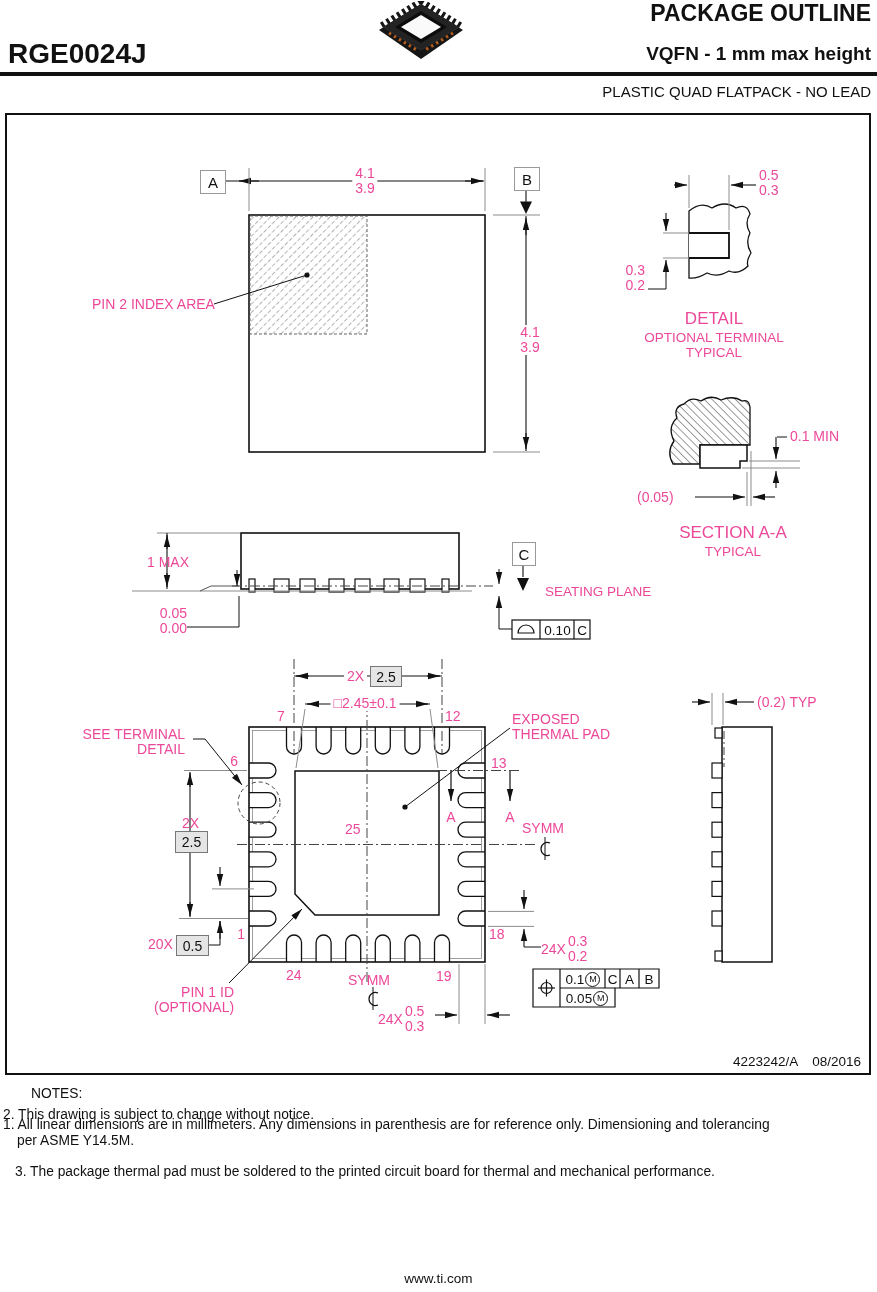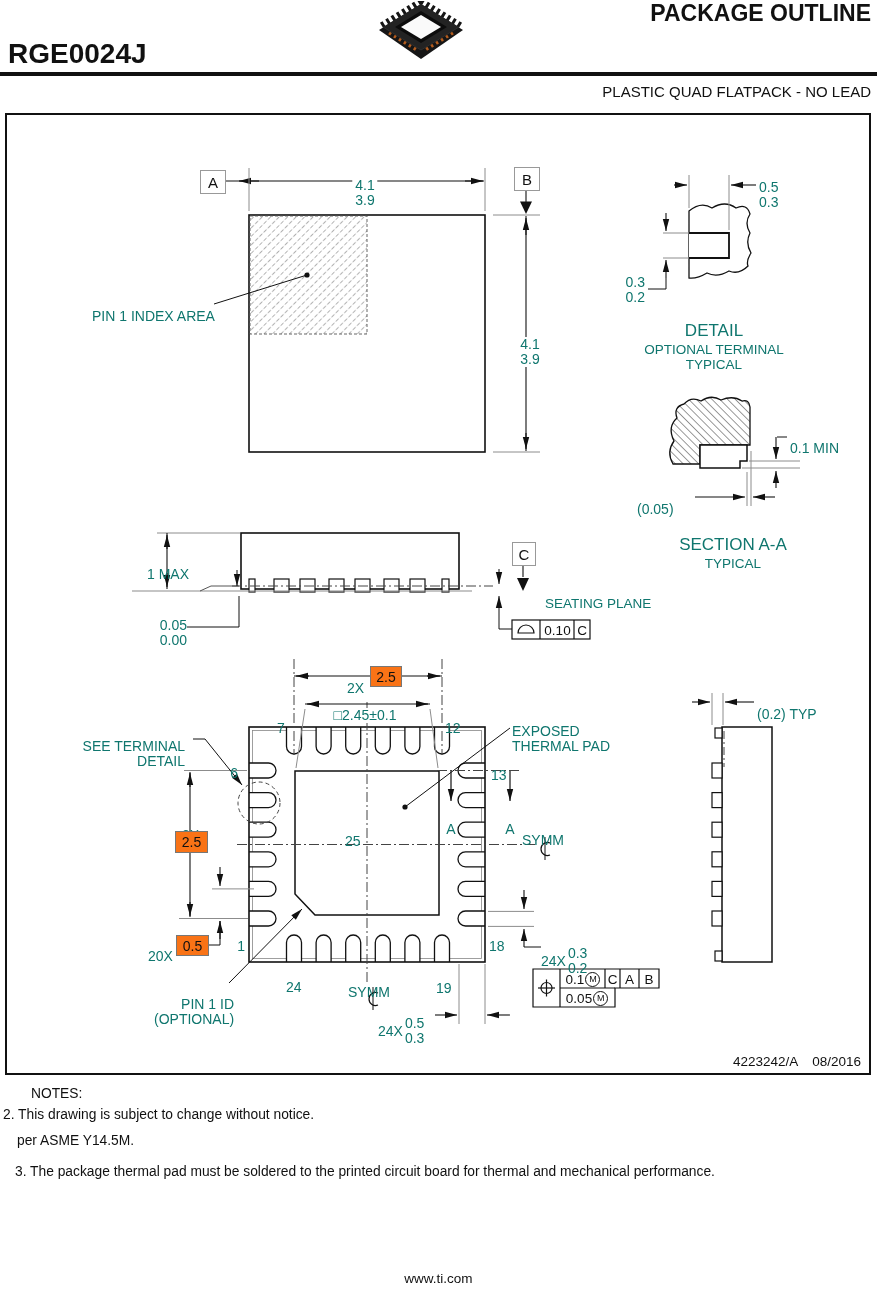--- a/index.html
+++ b/index.html
@@ -1,26 +1,26 @@
 <!DOCTYPE html>
 <html><head>
 <meta charset="utf-8">
 <style>
   html,body{margin:0;padding:0;background:#fff;}
   #page{position:relative;width:877px;height:1292px;background:#fff;overflow:hidden;
         font-family:"Liberation Sans","DejaVu Sans",sans-serif;color:#111;}
-  .lbl{position:absolute;font-size:14px;line-height:15px;white-space:nowrap;z-index:3;color:#0f766e;margin-top:12px;}
+  .lbl{position:absolute;font-size:14px;line-height:15px;white-space:nowrap;z-index:3;color:#ec4899;}
   .bg{background:#fff;padding:0 3px;}
   .ctr{transform:translate(-50%,-50%);text-align:center;}
   .ctrx{transform:translateX(-50%);text-align:center;}
   .rt{text-align:right;}
   .vstack div{line-height:15px;}
   .datum{position:absolute;z-index:3;border:1.5px solid #999;background:#fff;display:flex;
          align-items:center;justify-content:center;font-size:15px;font-weight:400;}
-  .boxdim{position:absolute;z-index:3;border:1.3px solid #777;background:#f97316;display:flex;
+  .boxdim{position:absolute;z-index:3;border:1.3px solid #777;background:#e5e5e5;display:flex;
           align-items:center;justify-content:center;font-size:14px;}
   .flexdim{display:flex;align-items:center;gap:2px;}
   .circM{display:inline-flex;align-items:center;justify-content:center;width:13px;height:13px;
          border:1px solid #111;border-radius:50%;font-size:9px;line-height:9px;margin-left:1px;}
   .fcfcell{position:absolute;z-index:3;display:flex;align-items:center;justify-content:center;
            font-size:13.5px;height:18px;}
   #hdr-part{position:absolute;left:8px;top:38px;font-size:28px;font-weight:bold;}
   #hdr-title{position:absolute;right:6px;top:0px;font-size:23px;font-weight:bold;}
   #hdr-sub{position:absolute;right:6px;top:43px;font-size:19px;font-weight:bold;}
   #hdr-rule{position:absolute;left:0;top:72px;width:877px;height:4px;background:#111;}
@@ -45,20 +45,21 @@
     <path d="M46,3 L88,29 L46,58 L4,29 Z" fill="#161616"></path>
     <path d="M46,3 L84,26 L46,49 L8,26 Z" fill="#232323"></path>
     <path d="M46,10 L72,26 L46,42 L20,26 Z" fill="#0c0c0c"></path>
     <path d="M46,14 L66,26 L46,38 L26,26 Z" fill="#fafafa"></path>
     <path d="M14,32 L42,49" stroke="#b35c1e" stroke-width="3.2" stroke-dasharray="2.4,3.4" fill="none"></path>
     <path d="M78,32 L50,49" stroke="#b35c1e" stroke-width="3.2" stroke-dasharray="2.4,3.4" fill="none"></path>
     <path d="M46,49 L84,26 M46,49 L8,26" stroke="#2e2e2e" stroke-width="1" fill="none"></path>
   </svg>
 
   <div id="hdr-title">PACKAGE OUTLINE</div>
+  <div id="hdr-sub">VQFN - 1 mm max height</div>
   <div id="hdr-rule"></div>
   <div id="hdr-type">PLASTIC QUAD FLATPACK - NO LEAD</div>
 
   <div id="frame">
 
     <svg id="art" width="862" height="958" viewBox="0 0 862 958">
       <defs>
         <marker id="arr" markerUnits="userSpaceOnUse" markerWidth="13" markerHeight="8" viewBox="0 0 13 8" refX="12.5" refY="4" orient="auto">
           <path d="M0.5,0.8 L12.5,4 L0.5,7.2 Z" fill="#111"></path>
         </marker>
@@ -277,21 +278,21 @@
     <div class="datum" style="left:507px;top:52px;width:24px;height:22px;">B</div>
 
     <div class="lbl ctr vstack bg" style="left:358px;top:66px;">
       <div>4.1</div>
       <div>3.9</div>
     </div>
     <div class="lbl ctr vstack bg" style="left:523px;top:225px;">
       <div>4.1</div>
       <div>3.9</div>
     </div>
-    <div class="lbl rt" style="left:85px;top:182px;width:120px;">PIN 1 INDEX AREA</div>
+    <div class="lbl rt" style="left:85px;top:182px;width:120px;">PIN 2 INDEX AREA</div>
 
     <div class="lbl vstack" style="left:752px;top:53px;">
       <div>0.5</div>
       <div>0.3</div>
     </div>
     <div class="lbl vstack rt" style="left:610px;top:148px;width:28px;">
       <div>0.3</div>
       <div>0.2</div>
     </div>
     <div class="lbl ctrx" style="left:707px;top:196px;font-size:17px;">DETAIL</div>
@@ -376,18 +377,19 @@
     <div class="fcfcell" style="left:632px;top:855px;width:20px;">B</div>
     <div class="fcfcell" style="left:555px;top:874px;width:50px;">
       <span>0.05</span>
         <span class="circM">M</span>
     </div>
 
     <div id="titleblock"><span>4223242/A</span><span>08/2016</span></div>
   </div>
 
   <div class="note" style="top:1086px;margin-left:28px;">NOTES:</div>
+  <div class="note" style="top:1117px;">1. All linear dimensions are in millimeters. Any dimensions in parenthesis are for reference only. Dimensioning and tolerancing</div>
   <div class="note" style="top:1133px;left:17px;">per ASME Y14.5M.</div>
   <div class="note" style="top:1107px;text-align:right;">2. This drawing is subject to change without notice.</div>
   <div class="note" style="top:1164px;margin-left:12px;">3. The package thermal pad must be soldered to the printed circuit board for thermal and mechanical performance.</div>
 
   <div id="website">www.ti.com</div>
 </div>
 
 </body></html>

